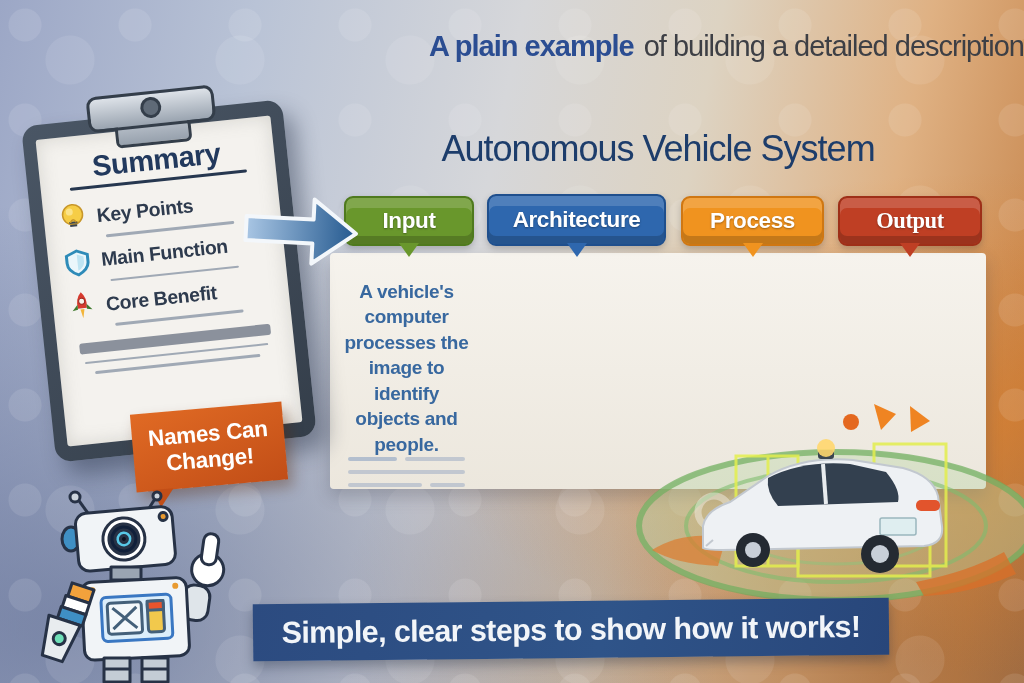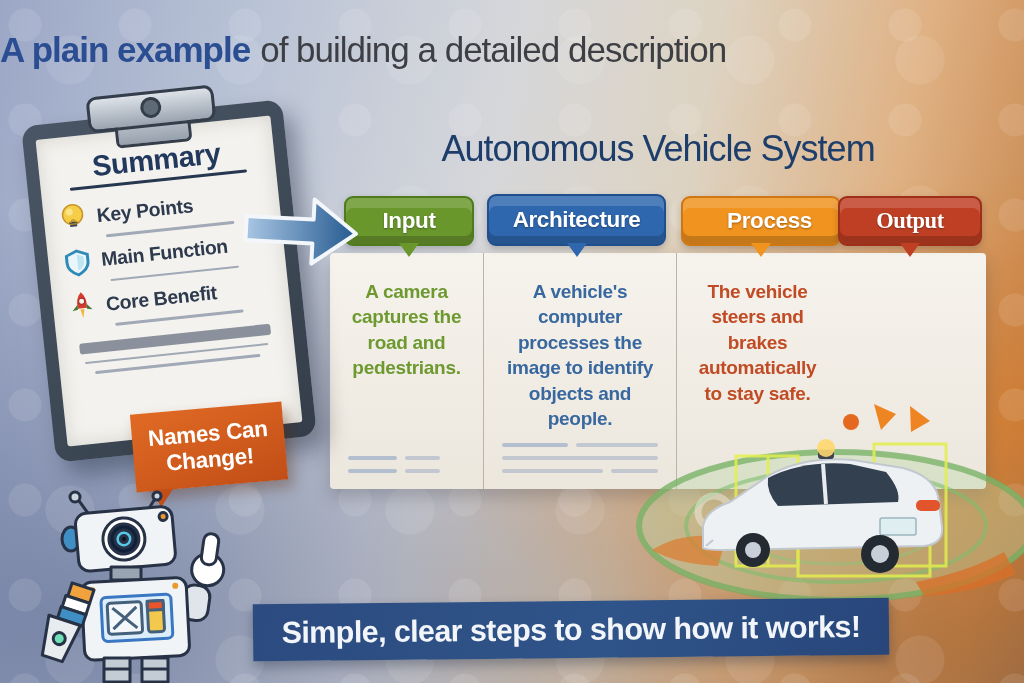--- a/index.html
+++ b/index.html
@@ -10,22 +10,22 @@
       radial-gradient(circle at 25px 25px, rgba(255,255,255,0.10) 16px, rgba(255,255,255,0) 17px),
       radial-gradient(circle at 70px 60px, rgba(255,255,255,0.09) 24px, rgba(255,255,255,0) 25px),
       radial-gradient(ellipse at 8% 92%, rgba(64,78,122,0.50), rgba(64,78,122,0) 48%),
       radial-gradient(ellipse at 99% 62%, rgba(222,125,38,0.55), rgba(222,125,38,0) 42%),
       radial-gradient(ellipse at 90% 95%, rgba(150,95,50,0.55), rgba(150,95,50,0) 45%),
       linear-gradient(102deg,#9ca7c6 0%,#b9c3d6 22%,#d6d7da 45%,#ddd3c2 62%,#dfb183 80%,#c98a52 94%,#a8764e 100%);
     background-size:110px 95px,170px 150px,100% 100%,100% 100%,100% 100%,100% 100%;
   }
   
   .main-title{
-    position:absolute;top:30px;left:0;width:100%;text-align:left;
-    font-size:35px;letter-spacing:-1px;margin:0;white-space:nowrap;
+    position:absolute;top:30px;left:0;width:100%;text-align:right;
+    font-size:29px;letter-spacing:-1px;margin:0;white-space:nowrap;
   }
   .main-title .hl{font-weight:700;color:#2b4d92;}
   .main-title .rest{font-weight:500;color:#3d3f45;margin-left:10px;}
   
   .clipboard{position:absolute;left:38px;top:112px;width:262px;height:338px;transform:rotate(-6deg);z-index:4;}
   .board{position:absolute;inset:0;background:linear-gradient(145deg,#4a5665,#343e4a);border-radius:16px;
     box-shadow:10px 14px 22px rgba(25,35,55,.40);}
   .paper{position:absolute;left:13px;top:15px;right:13px;bottom:15px;background:#f4f2ee;border-radius:3px;
     box-shadow:inset 0 0 18px rgba(120,120,110,.25);padding:16px 14px 8px;box-sizing:border-box;}
   .clip-stem{position:absolute;left:50%;top:-8px;transform:translateX(-50%);width:70px;height:34px;
@@ -69,21 +69,21 @@
   .ph.short{width:42%;}.ph.mid{width:30%;background:#b3bccb;}.ph.long{flex:1;background:#b3bccb;}
   
   .tab{position:absolute;z-index:4;height:46px;border-radius:9px;border:2px solid;
     display:flex;align-items:center;justify-content:center;
     box-shadow:inset 0 10px 0 rgba(255,255,255,.16), inset 0 -8px 0 rgba(0,0,0,.18), 0 3px 6px rgba(50,50,60,.25);}
   .tab .tab-label{color:#fff;font-weight:700;font-size:22.5px;letter-spacing:-.4px;text-shadow:0 1px 2px rgba(0,0,0,.35);}
   .tab-pointer{position:absolute;left:50%;bottom:-13px;transform:translateX(-50%);width:0;height:0;
     border-left:10px solid transparent;border-right:10px solid transparent;border-top:14px solid;}
   .tab-input{left:344px;top:196px;width:126px;}
   .tab-architecture{left:487px;top:194px;width:175px;height:48px;}
-  .tab-process{left:681px;top:196px;width:139px;padding-left:17px;}
+  .tab-process{left:681px;top:196px;width:139px;}
   .tab-output{left:838px;top:196px;width:140px;}
   
   .car-illo{position:absolute;left:618px;top:398px;z-index:3;}
   .robot-illo{position:absolute;left:18px;top:490px;z-index:6;}
   
   .footer-banner{position:absolute;left:253px;top:601px;width:636px;height:57px;z-index:7;
     background:linear-gradient(100deg,#2c4b80,#2f5489 55%,#28467a);transform:rotate(-.6deg);
     box-shadow:0 6px 12px rgba(30,40,60,.35);display:flex;align-items:center;justify-content:center;}
   .footer-banner .banner-text{color:#f2f5f9;font-weight:700;font-size:30.5px;letter-spacing:-.6px;white-space:nowrap;}
 </style>
@@ -171,52 +171,36 @@
   <div class="tab tab-process" style="background-color: rgb(240, 147, 31); border-color: rgb(207, 119, 19);">
     <span class="tab-label">Process</span>
     <span class="tab-pointer" style="border-top-color: rgb(240, 147, 31);"></span>
   </div>
   <div class="tab tab-output" style="background-color: rgb(191, 63, 36); border-color: rgb(158, 47, 24); font-family: Liberation Serif, serif;">
     <span class="tab-label">Output</span>
     <span class="tab-pointer" style="border-top-color: rgb(191, 63, 36);"></span>
   </div>
 
   <div class="panel">
-    <div class="col">
-      <div class="col-text" style="color: rgb(109, 153, 48);">A camera captures the road and pedestrians.</div>
-      <div class="ph-group">
-        <div class="ph-row">
-            <span class="ph short"></span>
-            <span class="ph mid"></span>
-          </div>
-        <div class="ph-row">
-            <span class="ph short"></span>
-            <span class="ph mid"></span>
-          </div>
-      </div>
-    </div>
     <div class="col">
       <div class="col-text" style="color: rgb(56, 104, 159);">A vehicle's computer processes the image to identify objects and people.</div>
       <div class="ph-group">
         <div class="ph-row">
             <span class="ph short"></span>
             <span class="ph long"></span>
           </div>
         <div class="ph-row">
             <span class="ph long"></span>
           </div>
         <div class="ph-row">
             <span class="ph long"></span>
             <span class="ph mid"></span>
           </div>
       </div>
     </div>
-    <div class="col">
-      <div class="col-text" style="color: rgb(193, 75, 36);">The vehicle steers and brakes automatically to stay safe.</div>
-    </div>
   </div>
 
   <svg class="car-illo" width="406" height="212" viewBox="0 0 406 212">
     <ellipse cx="218" cy="128" rx="200" ry="76" fill="#bcd8a8" opacity="0.40"></ellipse>
     <ellipse cx="218" cy="128" rx="197" ry="74" fill="none" stroke="#6fae5e" stroke-width="6" opacity="0.70"></ellipse>
     <ellipse cx="218" cy="128" rx="150" ry="56" fill="none" stroke="#7fbc6e" stroke-width="4" opacity="0.60"></ellipse>
     <ellipse cx="218" cy="128" rx="103" ry="38" fill="none" stroke="#8cc47c" stroke-width="3" opacity="0.50"></ellipse>
     <path d="M34,152 q32,-20 74,-12 l-8,28 q-42,-2 -66,-16z" fill="#dd7a2e" opacity="0.70"></path>
     <path d="M298,184 q52,-10 88,-30 l12,22 q-46,20 -92,22z" fill="#d96f28" opacity="0.75"></path>
     <path d="M252,82 q30,-8 56,0 l-10,20 q-28,-6 -46,-20z" fill="#e08a38" opacity="0.45"></path>

